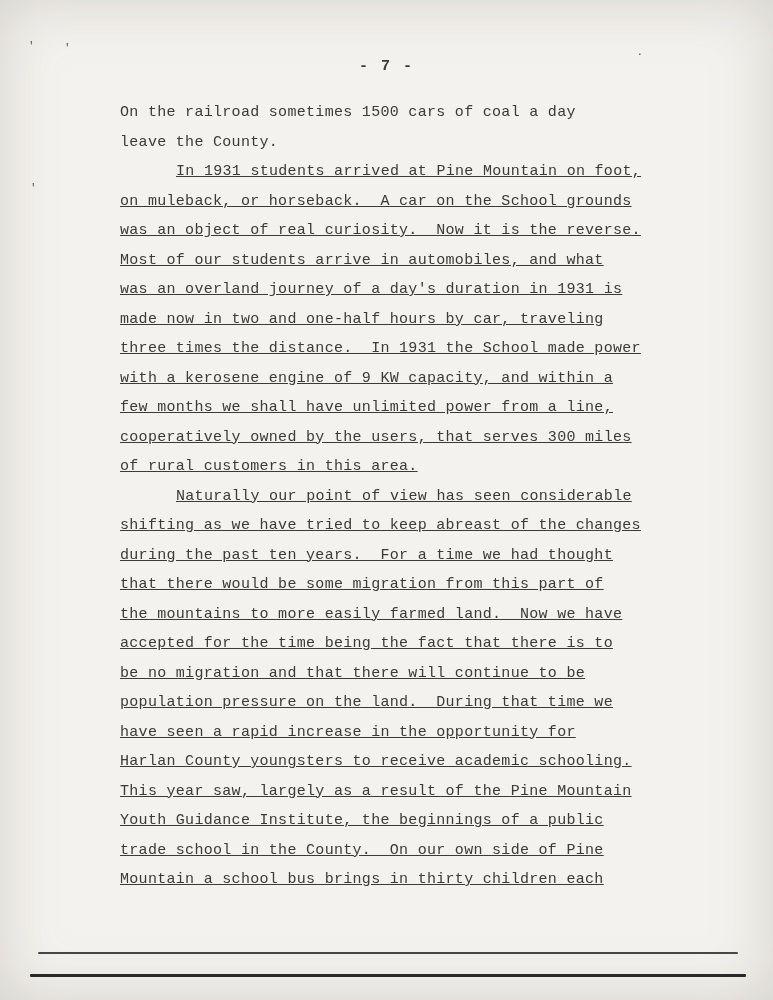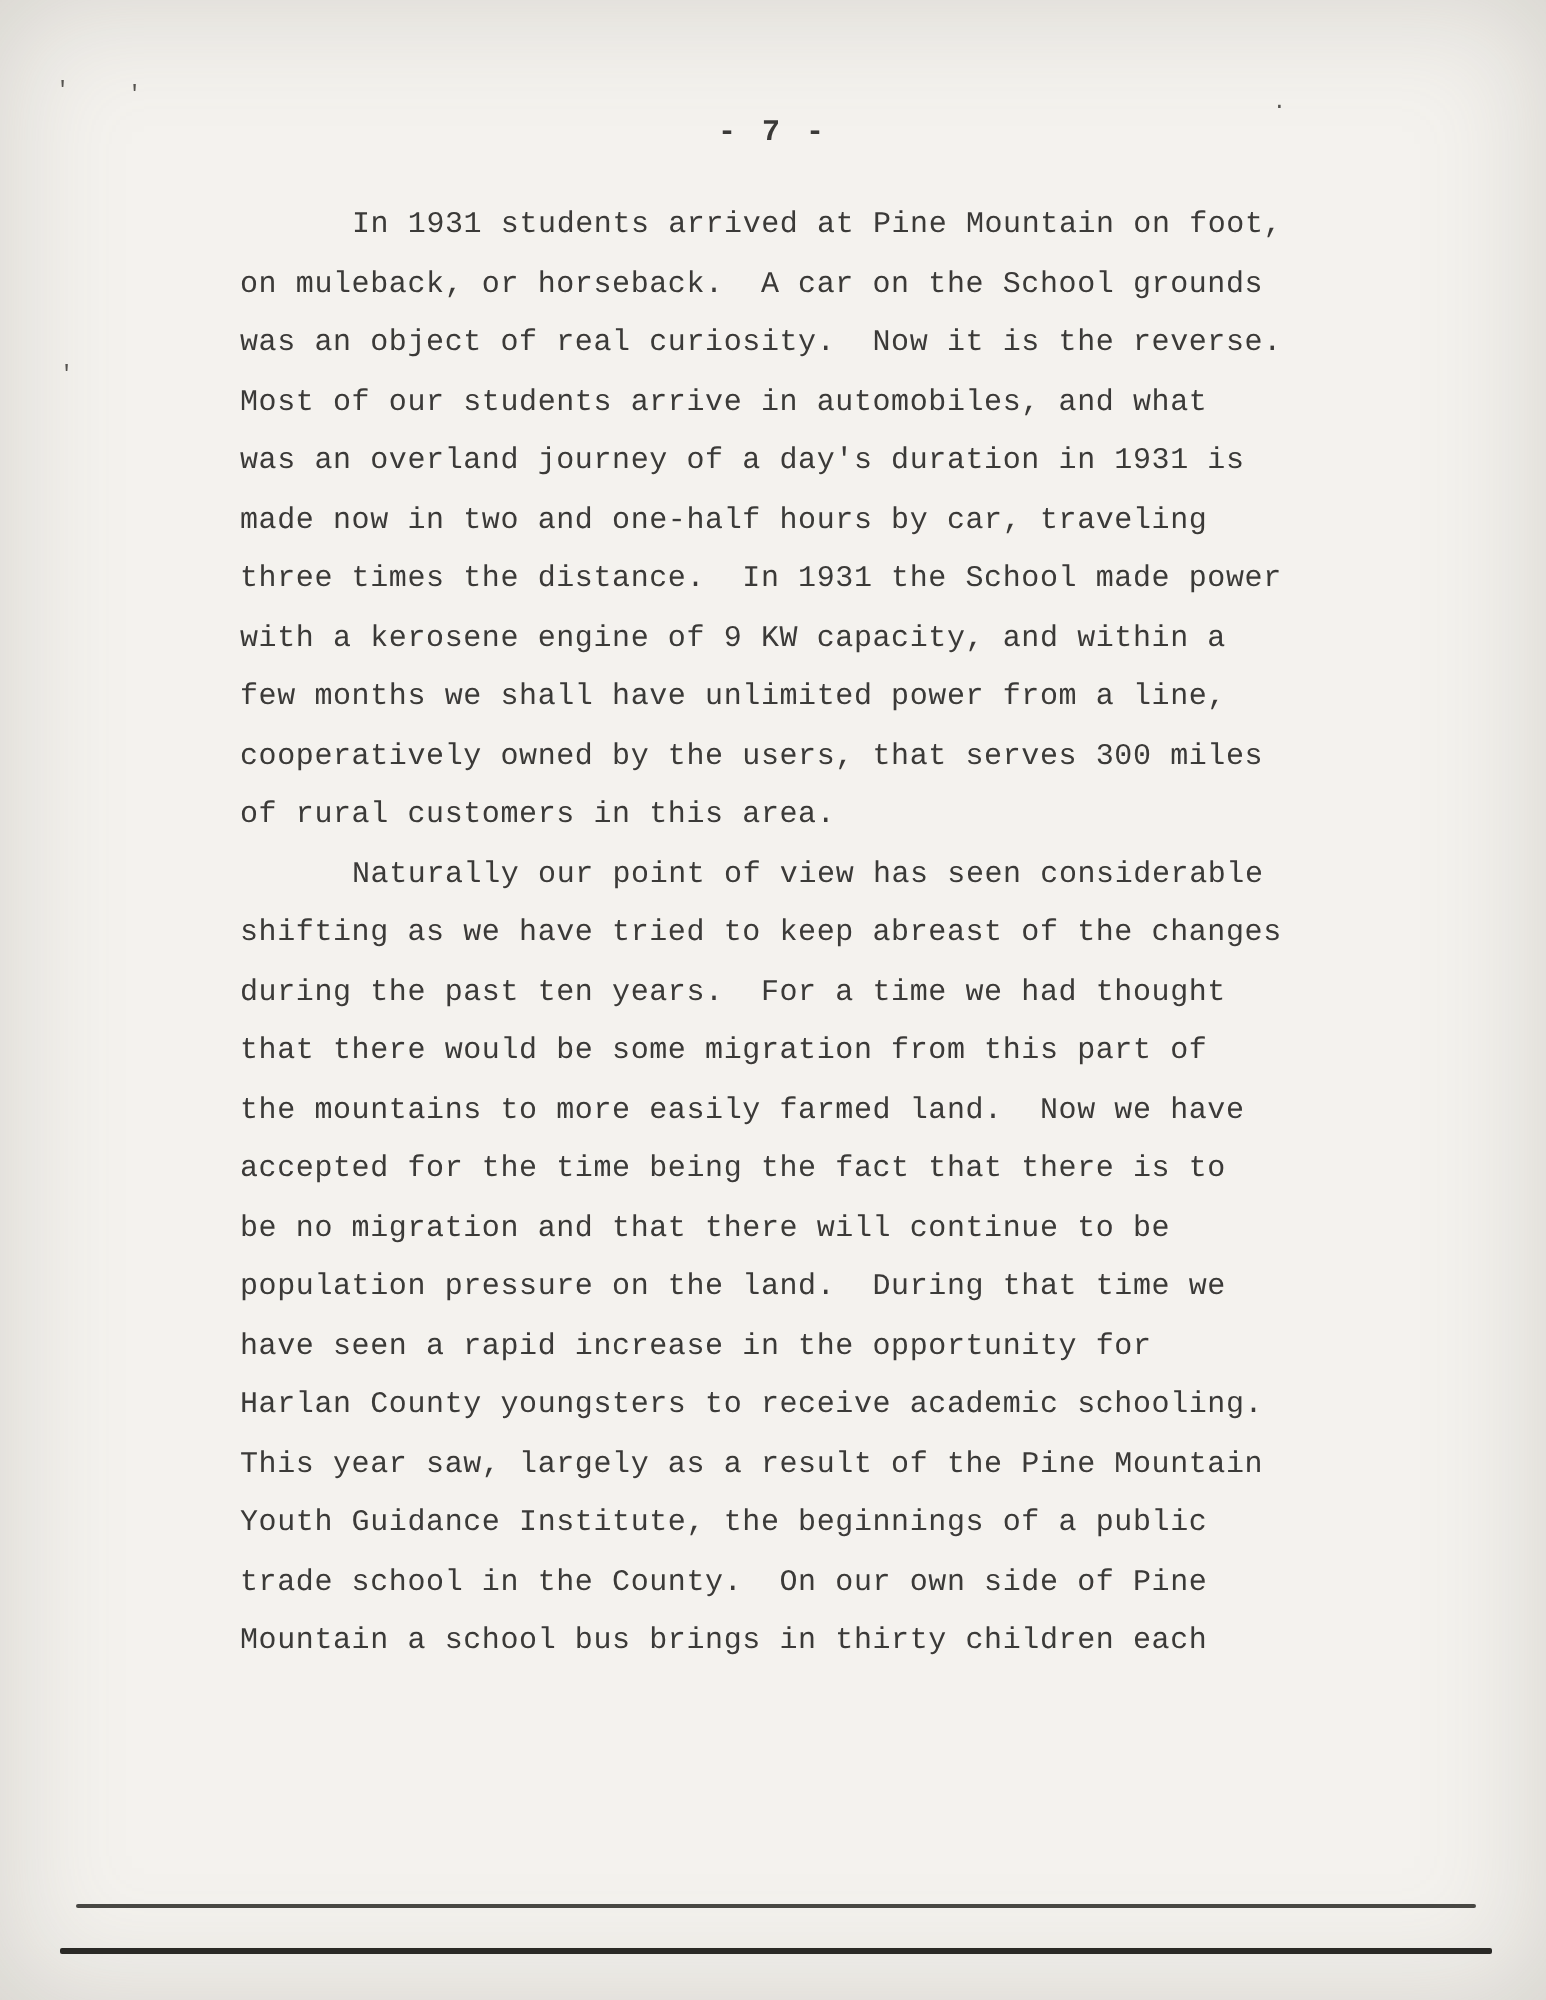--- a/index.html
+++ b/index.html
@@ -44,20 +44,21 @@
     line-height: 29.5px;
     letter-spacing: 0.3px;
   }
   .para {
     margin: 0;
     white-space: pre-wrap;
     word-break: keep-all;
   }
   .para.indented {
     text-indent: 56px;
+    text-decoration: underline;
   }
   .scan-speck {
     position: absolute;
     font-size: 11px;
     color: #55534f;
   }
   .speck-1 { top: 40px; left: 28px; }
   .speck-2 { top: 42px; left: 64px; }
   .speck-3 { top: 182px; left: 30px; }
   .speck-4 { top: 46px; right: 130px; }
@@ -86,20 +87,22 @@
 <div class="page">
 
   <span class="scan-speck speck-1">'</span>
   <span class="scan-speck speck-2">'</span>
   <span class="scan-speck speck-3">'</span>
   <span class="scan-speck speck-4">.</span>
 
   <div class="page-number">- 7 -</div>
 
   <div class="content">
+    <p class="para">On the railroad sometimes 1500 cars of coal a day
+leave the County.</p>
     <p class="para indented">In 1931 students arrived at Pine Mountain on foot,
 on muleback, or horseback.  A car on the School grounds
 was an object of real curiosity.  Now it is the reverse.
 Most of our students arrive in automobiles, and what
 was an overland journey of a day's duration in 1931 is
 made now in two and one-half hours by car, traveling
 three times the distance.  In 1931 the School made power
 with a kerosene engine of 9 KW capacity, and within a
 few months we shall have unlimited power from a line,
 cooperatively owned by the users, that serves 300 miles

